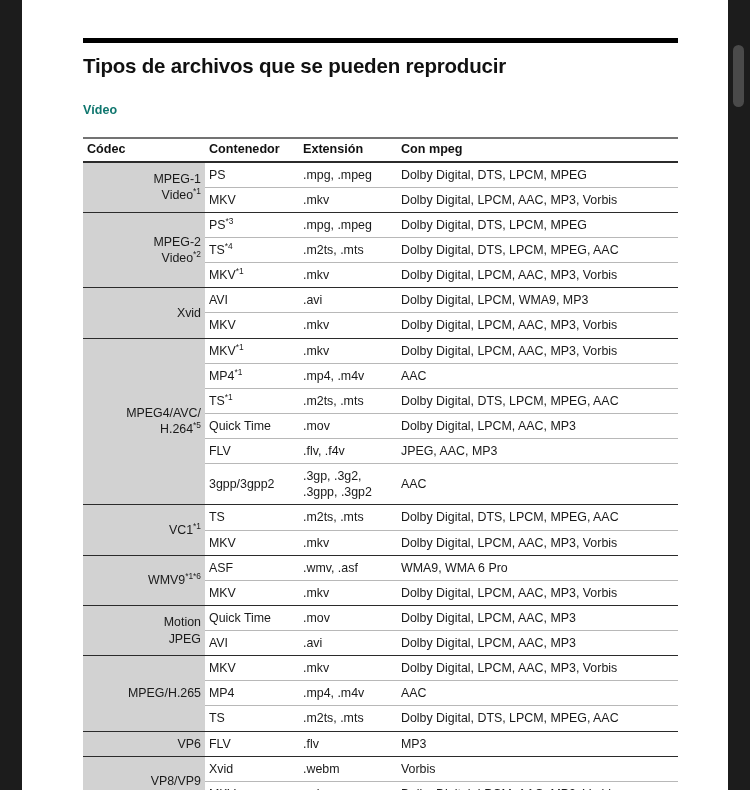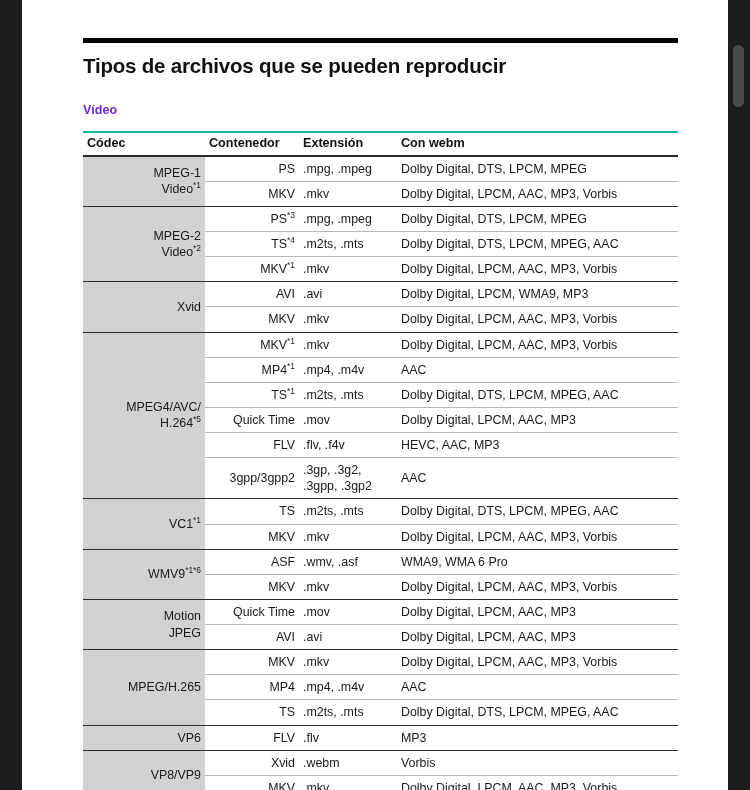--- a/index.html
+++ b/index.html
@@ -77,43 +77,43 @@
     font-weight: bold;
     color: #111111;
     letter-spacing: -0.2px;
     margin: 10px 0 0 0;
     line-height: 1.25;
   }
 
   .section-label {
     font-size: 12.5px;
     font-weight: bold;
-    color: #6d28d9;
+    color: #0f766e;
     margin-top: 24px;
-    margin-bottom: 14px;
+    margin-bottom: 20px;
   }
 
   table.fmt {
     border-collapse: collapse;
     width: 595px;
     table-layout: fixed;
     font-size: 12.4px;
     color: #1a1a1a;
   }
   table.fmt col.c-codec { width: 122px; }
   table.fmt col.c-cont  { width: 94px; }
   table.fmt col.c-ext   { width: 98px; }
   table.fmt col.c-aud   { width: 281px; }
 
   table.fmt th {
     text-align: left;
     font-weight: bold;
     font-size: 12.6px;
     padding: 3px 4px 5px 4px;
-    border-top: 2px solid #14b8a6;
+    border-top: 2px solid #737373;
     border-bottom: 2px solid #2b2b2b;
     color: #111111;
     background: #ffffff;
   }
 
   table.fmt td {
     padding: 4px 4px 4px 4px;
     vertical-align: middle;
     line-height: 1.3;
   }
@@ -132,21 +132,21 @@
   td.cont, td.ext, td.aud {
     background: #ffffff;
     border-bottom: 1px solid #b8b8b8;
   }
   tr.group-last td.cont,
   tr.group-last td.ext,
   tr.group-last td.aud {
     border-bottom: 1.6px solid #2b2b2b;
   }
 
-  td.cont { padding-left: 6px; text-align: right; }
+  td.cont { padding-left: 6px; }
   td.ext  { padding-left: 2px; }
   td.aud  { padding-left: 5px; }
 
   sup {
     font-size: 8.4px;
     vertical-align: super;
     line-height: 0;
   }
 </style>
 </head>
@@ -168,21 +168,21 @@
           <col class="c-codec">
             <col class="c-cont">
             <col class="c-ext">
             <col class="c-aud">
         </colgroup>
         <thead>
           <tr>
             <th>Códec</th>
             <th>Contenedor</th>
             <th>Extensión</th>
-            <th>Con webm</th>
+            <th>Con mpeg</th>
           </tr>
         </thead>
         <tbody id="video-body">
             <tr>
               <td class="codec" rowspan="2">MPEG-1<br>Video<sup>*1</sup></td>
               <td class="cont">PS</td>
               <td class="ext">.mpg, .mpeg</td>
               <td class="aud">Dolby Digital, DTS, LPCM, MPEG</td>
             </tr>
             <tr class="group-last">
@@ -234,21 +234,21 @@
               <td class="aud">Dolby Digital, DTS, LPCM, MPEG, AAC</td>
             </tr>
             <tr>
               <td class="cont">Quick Time</td>
               <td class="ext">.mov</td>
               <td class="aud">Dolby Digital, LPCM, AAC, MP3</td>
             </tr>
             <tr>
               <td class="cont">FLV</td>
               <td class="ext">.flv, .f4v</td>
-              <td class="aud">HEVC, AAC, MP3</td>
+              <td class="aud">JPEG, AAC, MP3</td>
             </tr>
             <tr class="group-last">
               <td class="cont">3gpp/3gpp2</td>
               <td class="ext">.3gp, .3g2, .3gpp, .3gp2</td>
               <td class="aud">AAC</td>
             </tr>
             <tr>
               <td class="codec" rowspan="2">VC1<sup>*1</sup></td>
               <td class="cont">TS</td>
               <td class="ext">.m2ts, .mts</td>

